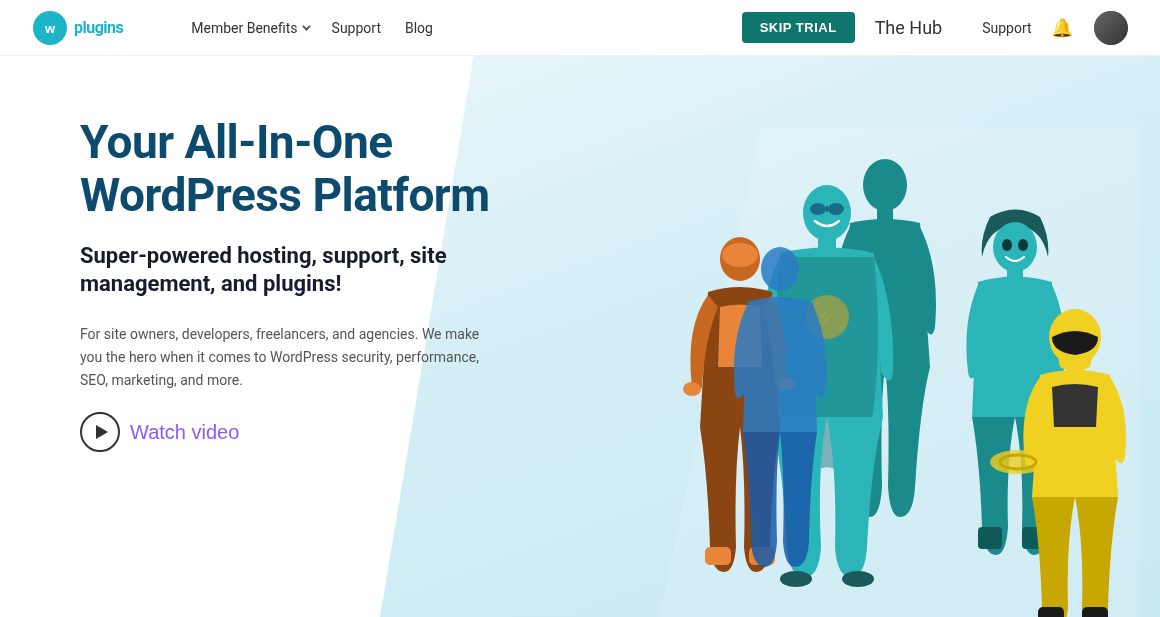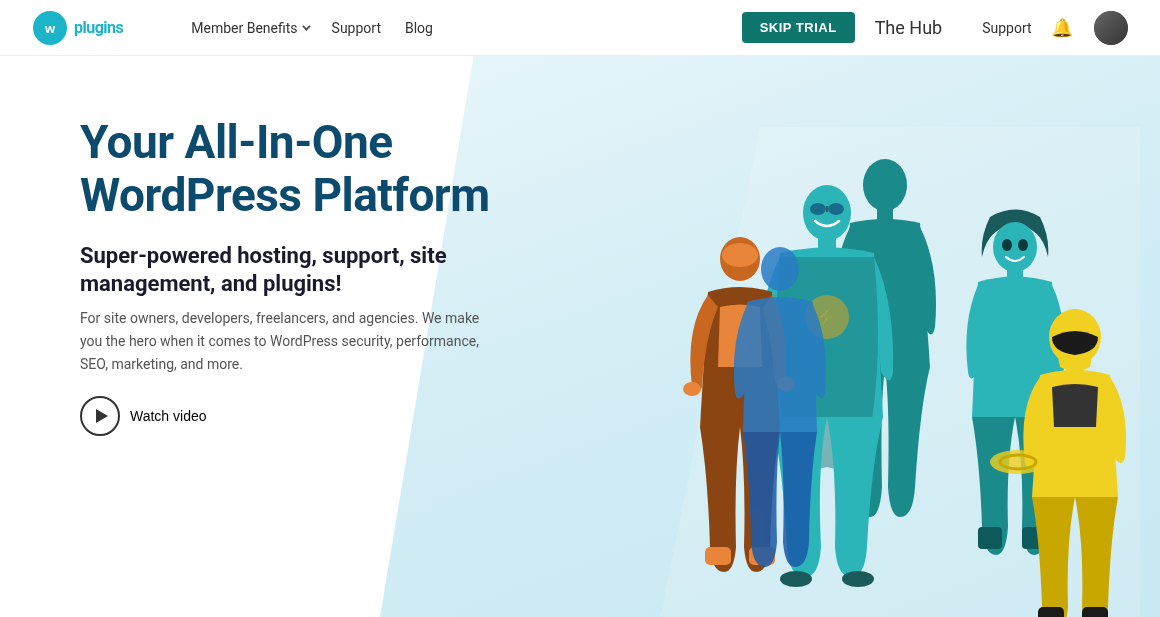--- a/index.html
+++ b/index.html
@@ -127,21 +127,21 @@
       line-height: 1.15;
       margin-bottom: 20px;
       letter-spacing: -0.5px;
     }
 
     .hero-subtitle {
       font-size: 22px;
       font-weight: 700;
       color: #1a1a2e;
       line-height: 1.3;
-      margin-bottom: 8px;
+      margin-bottom: 24px;
     }
 
     .hero-desc {
       font-size: 14px;
       color: #555;
       line-height: 1.65;
       margin-bottom: 20px;
       max-width: 440px;
     }
 
@@ -169,22 +169,22 @@
     .play-triangle {
       width: 0;
       height: 0;
       border-top: 7px solid transparent;
       border-bottom: 7px solid transparent;
       border-left: 12px solid #333;
       margin-left: 3px;
     }
 
     .watch-video-text {
-      font-size: 14px;
-      color: #000000;
+      font-size: 20px;
+      color: #8b5cf6;
       font-weight: 500;
       text-decoration: none;
     }
 
     
     .hero-illustration {
       position: absolute;
       right: 20px;
       bottom: 0;
       width: 560px;

